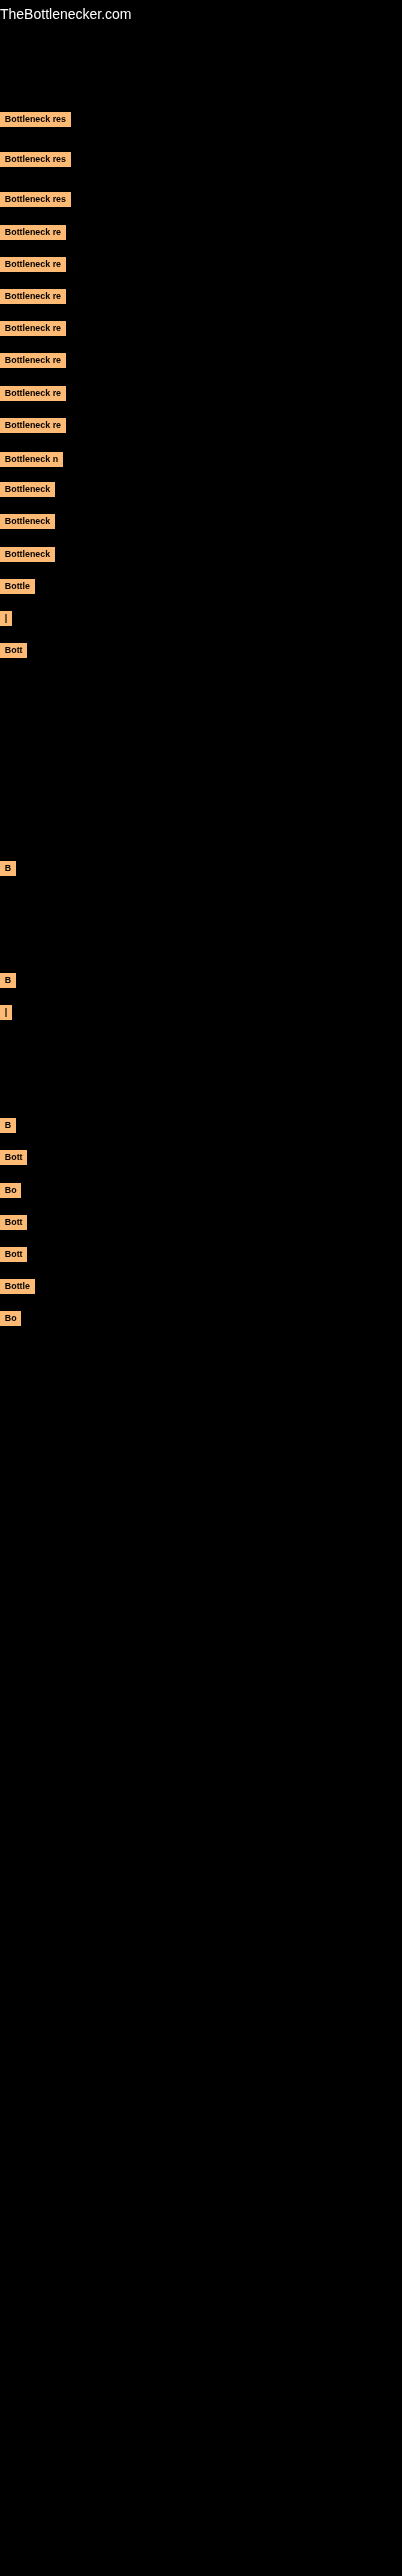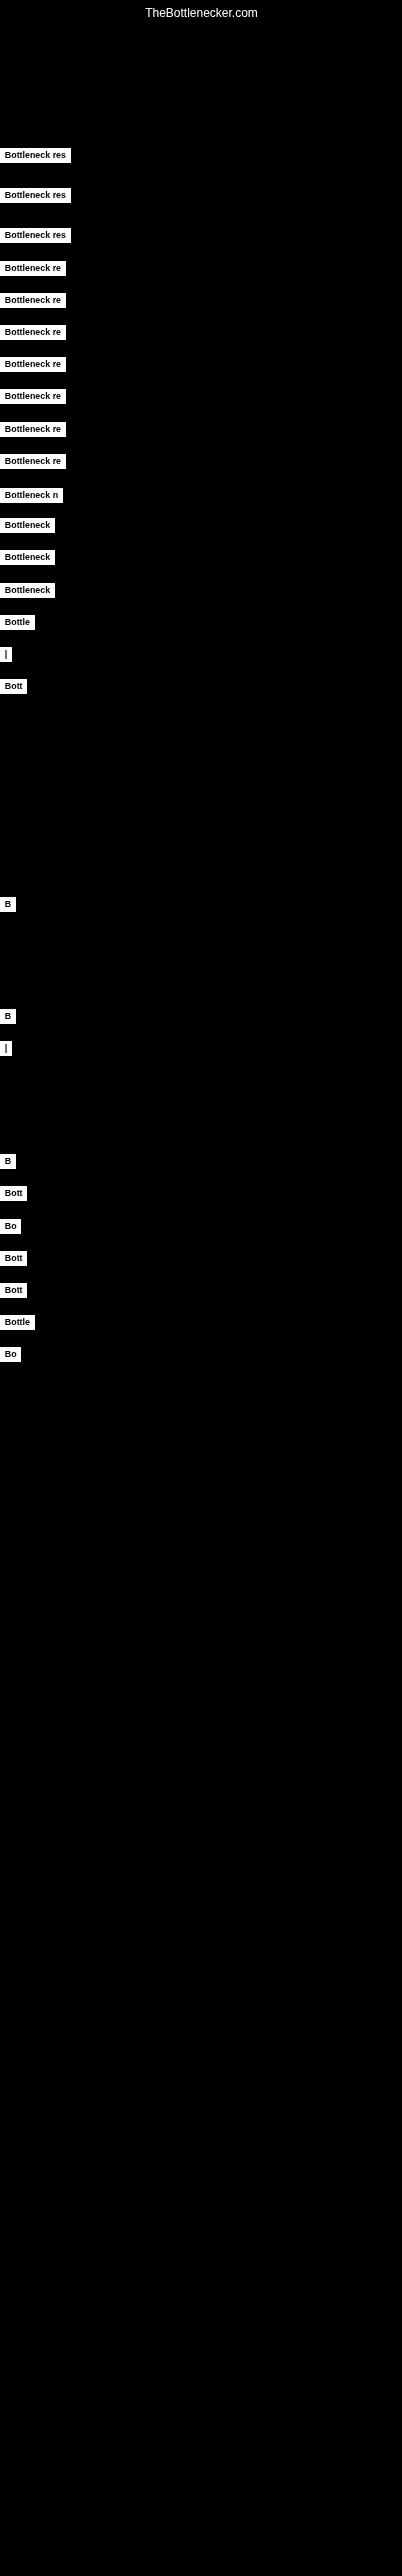--- a/index.html
+++ b/index.html
@@ -6,40 +6,39 @@
     body {
       background-color: #000;
       width: 403px;
       min-height: 2576px;
       font-family: Arial, sans-serif;
       position: relative;
       overflow-x: hidden;
     }
     .site-title {
       color: #fff;
-      font-size: 12px;
-      text-align: center;
+      font-size: 14px;
+      text-align: left;
       padding: 6.4px 0 3.2px 0;
       position: absolute;
       top: 0;
       left: 0;
       right: 0;
     }
     .badge {
-      background-color: #ffffff;
+      background-color: #fdba74;
       color: #000;
       font-size: 8.9px;
       font-weight: bold;
       padding: 2.4px 4.8px;
       display: inline-block;
       position: absolute;
       left: 0;
       white-space: nowrap;
       overflow: hidden;
-      margin-top: 36px;
     }
   </style>
 </head>
 <body>
 
 <div class="site-title">
   <span>TheBottlenecker.com</span>
 </div>
 
 <div id="badges-container">

